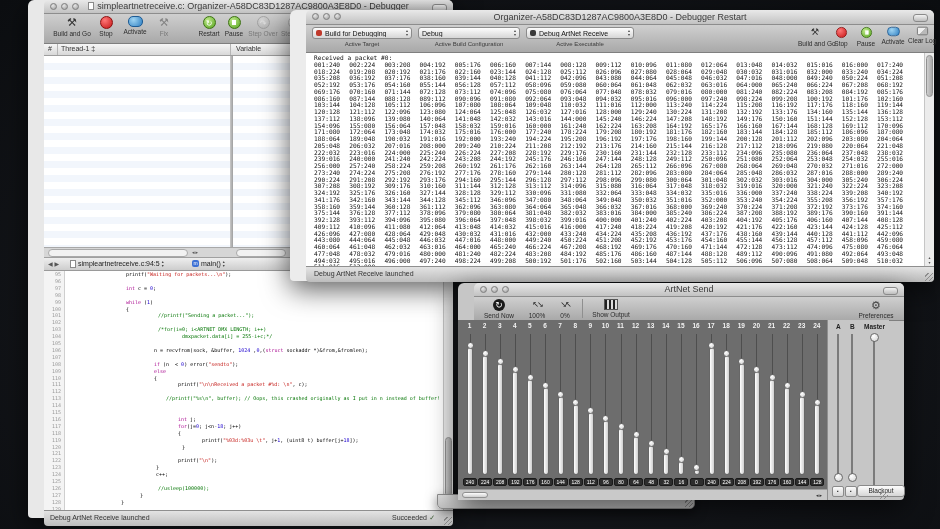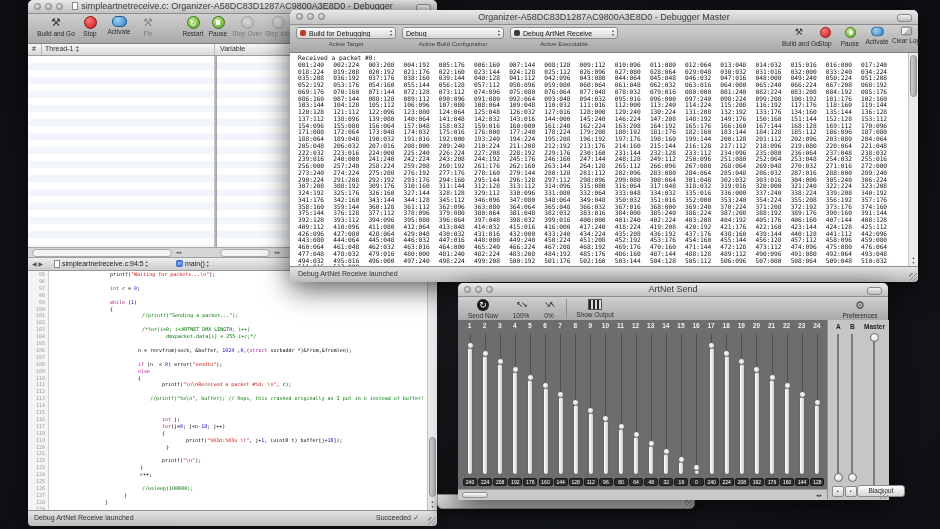--- a/index.html
+++ b/index.html
@@ -1,19 +1,19 @@
 <!DOCTYPE html>
 <html><head>
 <meta charset="utf-8">
 <style>
   html,body{margin:0;padding:0;}
   body{width:940px;height:529px;overflow:hidden;background:#121418;font-family:"Liberation Sans",sans-serif;}
   .desktop{position:absolute;inset:0;width:940px;height:529px;
     background:radial-gradient(ellipse at 50% 60%, #1d2025 0%, #121418 60%, #0c0e11 100%);}
-  .window{position:absolute;border-radius:6px 6px 4px 4px;box-shadow:0 8px 28px rgba(0,0,0,.65);}
+  .window{position:absolute;border-radius:6px 6px 4px 4px;box-shadow:0 8px 28px rgba(0,0,0,.65);padding-left:16px;}
   .titlebar{position:relative;height:13px;border-radius:5px 5px 0 0;
     background:linear-gradient(#e9e9e9,#c2c2c2);border-bottom:1px solid #8d8d8d;}
   .lights{position:absolute;left:6px;top:3px;display:flex;gap:4px;}
   .light{width:7px;height:7px;border-radius:50%;border:1px solid #7e7e7e;box-sizing:border-box;
     background:radial-gradient(circle at 35% 30%, #e6e6e6,#9f9f9f);}
   .wtitle{position:absolute;left:0;right:0;top:1px;text-align:center;font-size:9px;color:#3a3a3a;
     white-space:nowrap;overflow:hidden;}
   .pill{position:absolute;right:6px;top:4px;width:13px;height:6px;border-radius:3px;border:1px solid #8a8a8a;
     background:linear-gradient(#f2f2f2,#bdbdbd);}
   .toolbar{position:relative;background:linear-gradient(#cfcfcf,#a9a9a9);border-bottom:1px solid #7f7f7f;}
@@ -285,21 +285,21 @@
     </div>
   </div>
 
   <div class="window" style="left:290px;top:10px;width:628px;height:271px;background:#ececec;z-index:3;">
     <div class="titlebar" style="height:14px;">
       <div class="lights">
         <div class="light"></div>
         <div class="light"></div>
         <div class="light"></div>
       </div>
-      <div class="wtitle" style="top:2px;">Organizer-A58DC83D1287AC9800A3E8D0 - Debugger Master</div>
+      <div class="wtitle" style="top:2px;">Organizer-A58DC83D1287AC9800A3E8D0 - Debugger Restart</div>
       <div class="pill"></div>
     </div>
     <div class="toolbar" style="height:27px;" id="con-toolbar">
         <div class="popup" style="left: 6px; top: 2px; width: 100px;">
           <span class="popdot" style="background: rgb(192, 57, 43);"></span>
           <span style="white-space: nowrap; overflow: hidden;">Build for Debugging</span>
           <span class="updn">▴<br>▾</span>
         </div>
         <div class="poplabel" style="left: 6px; width: 100px; top: 16px;">Active Target</div>
         <div class="popup" style="left: 112px; top: 2px; width: 102px;">

